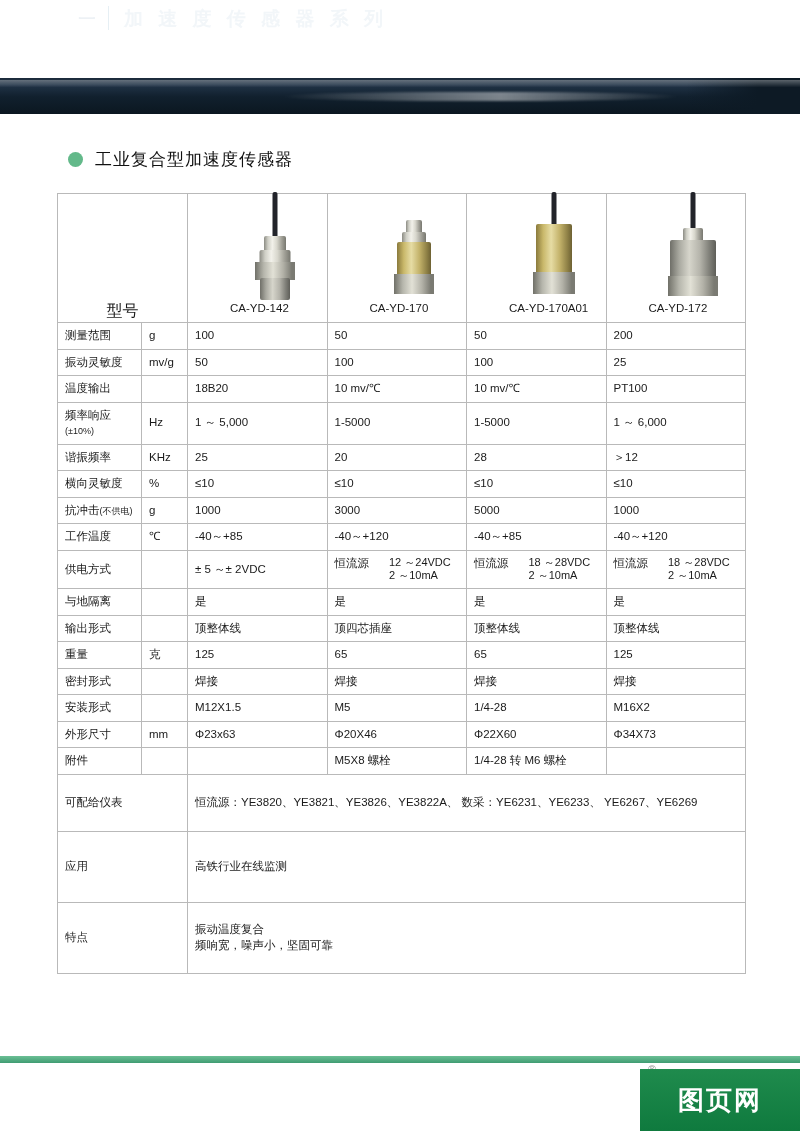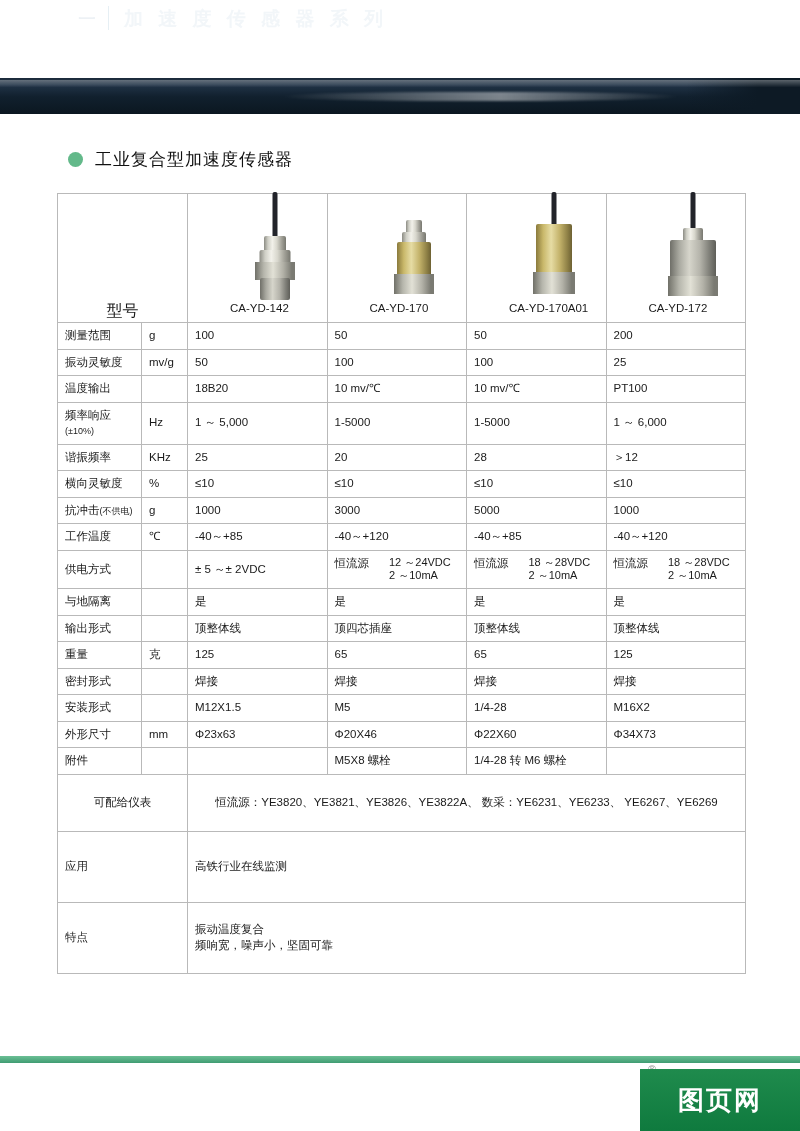--- a/index.html
+++ b/index.html
@@ -154,21 +154,21 @@
   }
   .two-line .lbl { white-space: nowrap; }
   .two-line .stack {
     display: flex;
     flex-direction: column;
     line-height: 1.25;
     font-size: 11px;
   }
   .tiny { font-size: 9px; }
 
-  .note-row td { height: 46px; vertical-align: middle; text-align: center; }
+  .note-row td { height: 46px; vertical-align: middle; }
   .tall-row td { height: 60px; vertical-align: middle; }
 
   
   .sensor {
     position: absolute;
     bottom: 22px;
     left: 50%;
     transform: translateX(-50%);
   }
   .cable {

